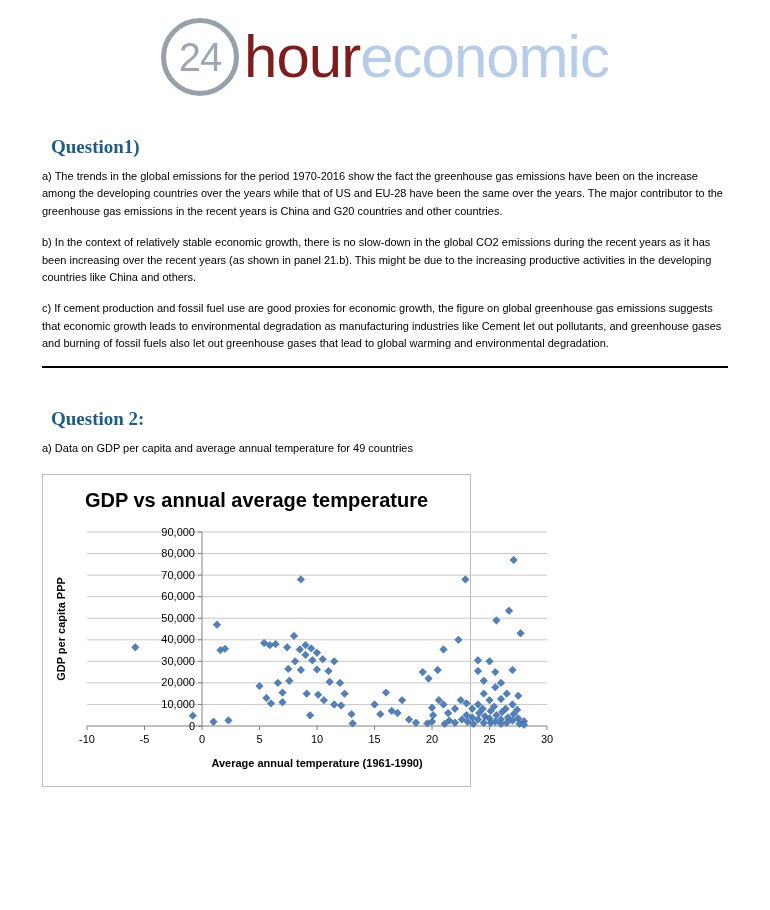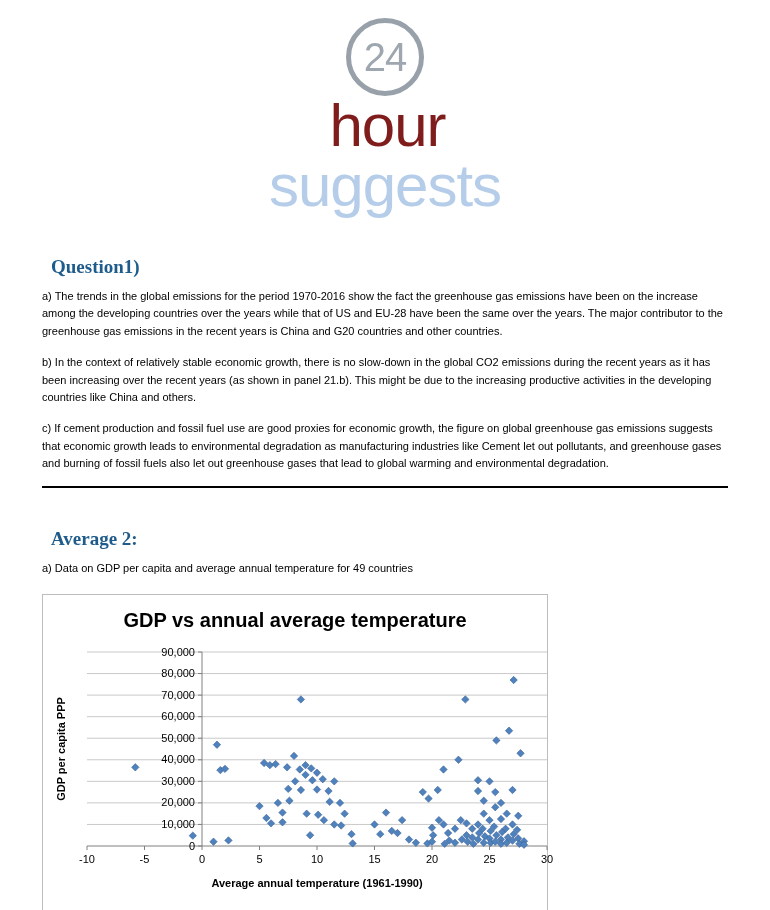--- a/index.html
+++ b/index.html
@@ -13,21 +13,20 @@
   }
   .page { padding: 14px 42px 30px 42px; }
 
   
   .logo {
     display: flex;
     align-items: center;
     justify-content: center;
     margin: 4px 0 6px 0;
     user-select: none;
-    flex-direction: column;
   }
   .logo-circle {
     width: 78px; height: 78px;
     border: 5px solid #98A1A9;
     border-radius: 50%;
     display: flex; align-items: center; justify-content: center;
     color: #9EA7AF;
     font-size: 40px;
     letter-spacing: -1px;
     flex: 0 0 auto;
@@ -49,25 +48,25 @@
     margin-bottom: 14px;
   }
   .divider {
     border: none;
     border-top: 2.5px solid #000;
     margin: 0;
   }
 
   
   .chart-frame {
-    width: 506px;
+    width: 429px;
     border: 1px solid #bdbdbd;
     background: #fff;
     margin-top: 16px;
-    padding: 12px 0 10px 0;
+    padding: 12px 0 4px 0;
   }
   .chart-title {
     text-align: center;
     font-size: 20px;
     font-weight: 700;
     margin: 2px 0 8px 0;
     font-family: "Liberation Sans", sans-serif;
   }
   .chart-svg { display: block; margin: 0 auto; }
   .chart-svg text.tick {
@@ -85,31 +84,31 @@
 </head>
 <body>
 
 <div class="page">
 
   <div class="logo">
     <span class="logo-circle">
       <span>24</span>
     </span>
     <span class="logo-hour">hour</span>
-      <span class="logo-answers">suggests</span>
+      <span class="logo-answers">economic</span>
   </div>
 
   <h2 class="q-heading">Question1)</h2>
   <p class="body-text">a) The trends in the global emissions for the period 1970-2016 show the fact the greenhouse gas emissions have been on the increase among the developing countries over the years while that of US and EU-28 have been the same over the years. The major contributor to the greenhouse gas emissions in the recent years is China and G20 countries and other countries.</p>
   <p class="body-text">b) In the context of relatively stable economic growth, there is no slow-down in the global CO2 emissions during the recent years as it has been increasing over the recent years (as shown in panel 21.b). This might be due to the increasing productive activities in the developing countries like China and others.</p>
   <p class="body-text">c) If cement production and fossil fuel use are good proxies for economic growth, the figure on global greenhouse gas emissions suggests that economic growth leads to environmental degradation as manufacturing industries like Cement let out pollutants, and greenhouse gases and burning of fossil fuels also let out greenhouse gases that lead to global warming and environmental degradation.</p>
 
   <hr class="divider">
 
-  <h2 class="q-heading">Average 2:</h2>
+  <h2 class="q-heading">Question 2:</h2>
   <p class="body-text">a) Data on GDP per capita and average annual temperature for 49 countries</p>
 
   <div class="chart-frame">
     <div class="chart-title">GDP vs annual average temperature</div>
     <svg class="chart-svg" width="526" height="262" viewBox="0 0 526 262">
         <line x1="44" y1="206" x2="504" y2="206" stroke="#808080" stroke-width="1"></line>
         <line x1="44" y1="184.44444444444446" x2="504" y2="184.44444444444446" stroke="#c9c9c9" stroke-width="1"></line>
         <line x1="44" y1="162.88888888888889" x2="504" y2="162.88888888888889" stroke="#c9c9c9" stroke-width="1"></line>
         <line x1="44" y1="141.33333333333331" x2="504" y2="141.33333333333331" stroke="#c9c9c9" stroke-width="1"></line>
         <line x1="44" y1="119.77777777777777" x2="504" y2="119.77777777777777" stroke="#c9c9c9" stroke-width="1"></line>

